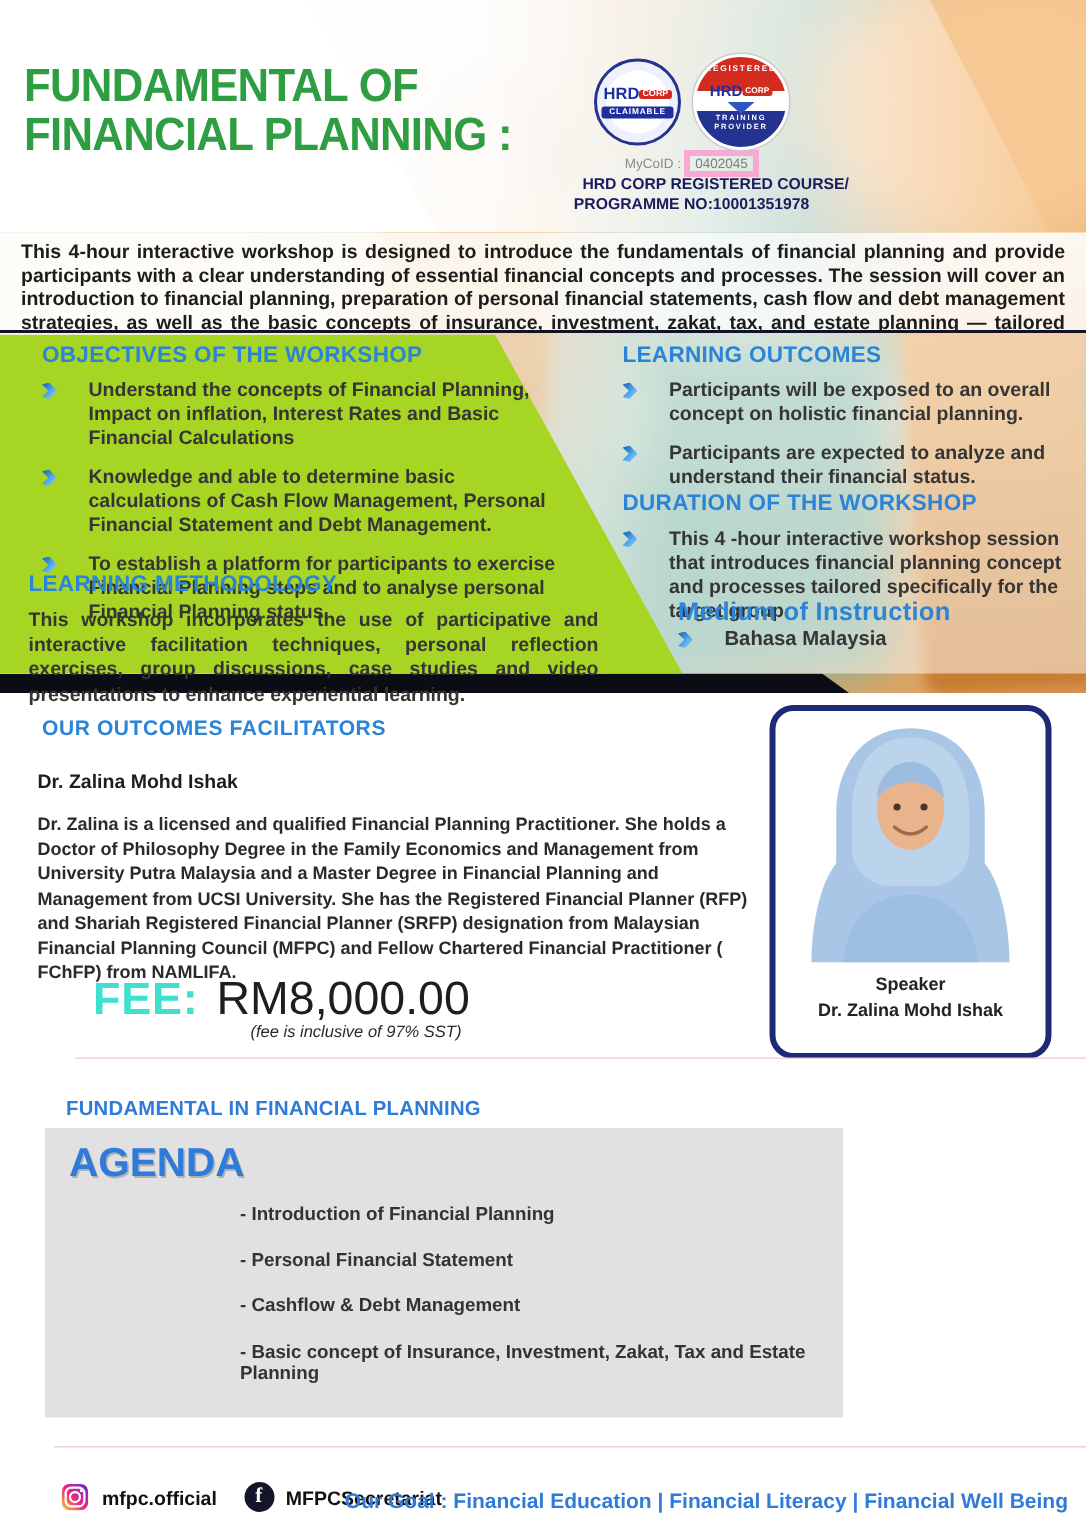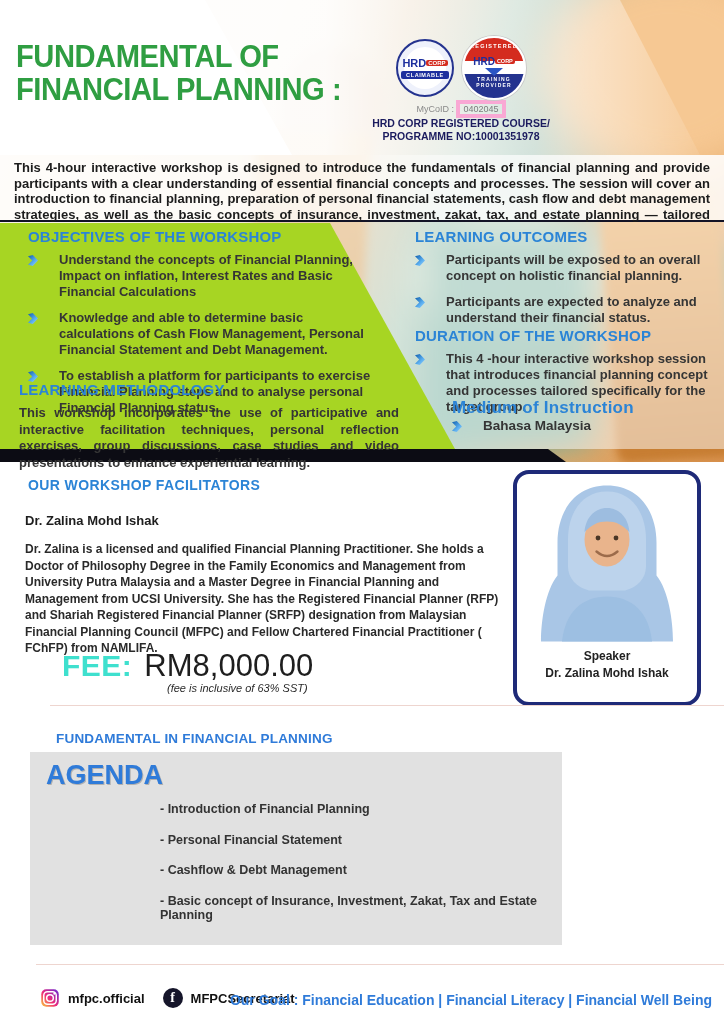--- a/index.html
+++ b/index.html
@@ -42,21 +42,21 @@
   .badge.registered{width:64px;height:64px;background:linear-gradient(to bottom,#d42b1f 0 38%,#ffffff 38% 60%,#24338f 60% 100%);
     border:2px solid #fff;box-shadow:0 0 0 1px #c9c9c9;display:flex;flex-direction:column;align-items:center;}
   .badge.registered .arc{color:#fff;font-size:5.5px;font-weight:800;letter-spacing:1.2px;margin-top:5px;}
   .badge.registered .brand{font-size:10px;font-weight:800;color:#1d2f9e;margin-top:7px;line-height:10px;}
   .badge.registered .brand .corp{color:#fff;background:#d42b1f;font-size:5.5px;padding:0 2px;border-radius:2px;vertical-align:2px;}
   .badge.registered .vmark{width:0;height:0;margin-top:1px;border-left:9px solid transparent;border-right:9px solid transparent;border-top:8px solid #2a55c4;}
   .badge.registered .arc.bottom{margin-top:0;font-size:5px;}
   .mycoid{margin-top:4px;font-size:9px;color:#8a8a8a;}
   .mycoid .val{border:4px solid #f9a8d4;padding:0 3px;color:#7c7c7c;}
   .regline{font-size:10.5px;font-weight:800;color:#1b1b5e;line-height:12.5px;}
-  .regline.first{margin-top:3px;}
+  .regline.first{margin-top:3px;text-align:right;}
   
   #intro-band{position:absolute;left:0;top:155px;width:724px;height:67px;background:rgba(255,255,255,.88);
     border-bottom:2px solid #131326;padding:5px 14px 0 14px;}
   #intro-band p{margin:0;font-size:13px;line-height:15.5px;text-align:justify;color:#1c1c1c;font-weight:600;}
   
   #right-overlay{position:absolute;left:0;top:222px;width:724px;height:227px;background:rgba(255,255,255,.5);}
   #green-wedge{position:absolute;left:0;top:223px;width:724px;height:226px;background:#a7d523;
     clip-path:polygon(0 0,330px 0,455px 226px,0 226px);}
   #black-band{position:absolute;left:0;top:449px;width:724px;height:13px;background:#0c0c14;
     clip-path:polygon(0 0,548px 0,566px 13px,0 13px);}
@@ -85,21 +85,21 @@
   .fee-note{font-size:11px;font-style:italic;color:#2a2a2a;margin:-2px 0 0 105px;}
   #speaker-card{position:absolute;left:513px;top:470px;width:188px;height:236px;background:#fff;
     border:4px solid #1e2a78;border-radius:16px;padding:8px 6px 6px 6px;display:flex;flex-direction:column;align-items:center;}
   .speaker-photo{width:150px;height:160px;display:flex;align-items:flex-end;justify-content:center;overflow:hidden;}
   .speaker-role,.speaker-name{font-size:12px;color:#222;line-height:17px;text-align:center;font-weight:600;}
   .speaker-role{margin-top:6px;}
   .soft-line{position:absolute;height:1px;background:#eed5cf;}
   #line-mid{left:50px;right:0;top:705px;}
   #line-foot{left:36px;width:688px;top:964px;}
   
-  #agenda-heading{position:absolute;left:56px;top:731px;font-size:13.5px;font-weight:800;color:#2f7bd9;letter-spacing:.2px;}
+  #agenda-heading{position:absolute;left:44px;top:731px;font-size:13.5px;font-weight:800;color:#2f7bd9;letter-spacing:.2px;}
   #agenda-box{position:absolute;left:30px;top:752px;width:532px;height:193px;background:#e1e1e1;}
   #agenda-title{position:absolute;left:16px;top:8px;font-size:27px;font-weight:800;color:#2f7bd9;text-shadow:1px 1px 0 rgba(120,120,120,.45);}
   #agenda-items{position:absolute;left:130px;top:50px;}
   .agenda-item{font-size:12.5px;font-weight:600;color:#333;margin-bottom:16.5px;}
   
   #footer-social{position:absolute;left:40px;top:988px;display:flex;align-items:center;gap:8px;}
   .handle{font-size:13px;font-weight:800;color:#111;}
   .ig-icon{width:20px;height:20px;flex:none;}
   .fb-icon{width:20px;height:20px;flex:none;margin-left:10px;border-radius:50%;background:#15152a;color:#fff;
     font-size:14px;font-weight:700;font-family:"Liberation Serif",serif;display:flex;align-items:center;justify-content:center;line-height:1;}
@@ -206,30 +206,30 @@
   <div id="medium">
     <h2 class="sec-heading">Medium of Instruction</h2>
     <ul class="bullet-list">
       <li>
           <span class="bullet-icon"></span>
           <span>Bahasa Malaysia</span>
         </li>
     </ul>
   </div>
 
-  <div id="fac-heading">OUR WORKSHOP FACILITATORS</div>
+  <div id="fac-heading">OUR OUTCOMES FACILITATORS</div>
   <div id="fac-name">Dr. Zalina Mohd Ishak</div>
   <div id="fac-bio">Dr. Zalina is a licensed and qualified Financial Planning Practitioner. She holds a Doctor of Philosophy Degree in the Family Economics and Management from University Putra Malaysia and a Master Degree in Financial Planning and Management from UCSI University. She has the Registered Financial Planner (RFP) and Shariah Registered Financial Planner (SRFP) designation from Malaysian Financial Planning Council (MFPC) and Fellow Chartered Financial Practitioner ( FChFP) from NAMLIFA.</div>
 
   <div id="fee">
     <div class="fee-row">
       <span class="fee-label">FEE:</span>
       <span class="fee-amount">RM8,000.00</span>
     </div>
-    <div class="fee-note">(fee is inclusive of 63% SST)</div>
+    <div class="fee-note">(fee is inclusive of 97% SST)</div>
   </div>
 
   <div id="speaker-card">
     <div class="speaker-photo">
       <svg width="150" height="160" viewBox="0 0 100 106">
         <path d="M50 2 C28 2 17 20 17 40 L17 62 C9 72 6 92 6 106 L94 106 C94 92 91 72 83 62 L83 40 C83 20 72 2 50 2 Z" fill="#a9c6e6"></path>
         <path d="M50 6 C32 6 24 22 24 38 L24 56 C24 64 30 70 38 72 L62 72 C70 70 76 64 76 56 L76 38 C76 22 68 6 50 6 Z" fill="#bcd3ec"></path>
         <ellipse cx="50" cy="38" rx="15" ry="18" fill="#e9b48c"></ellipse>
         <path d="M35 33 C36 22 43 17 50 17 C57 17 64 22 65 33 C60 28 56 26 50 26 C44 26 40 28 35 33 Z" fill="#9dbde0"></path>
         <circle cx="44" cy="37" r="1.6" fill="#4a3626"></circle>

